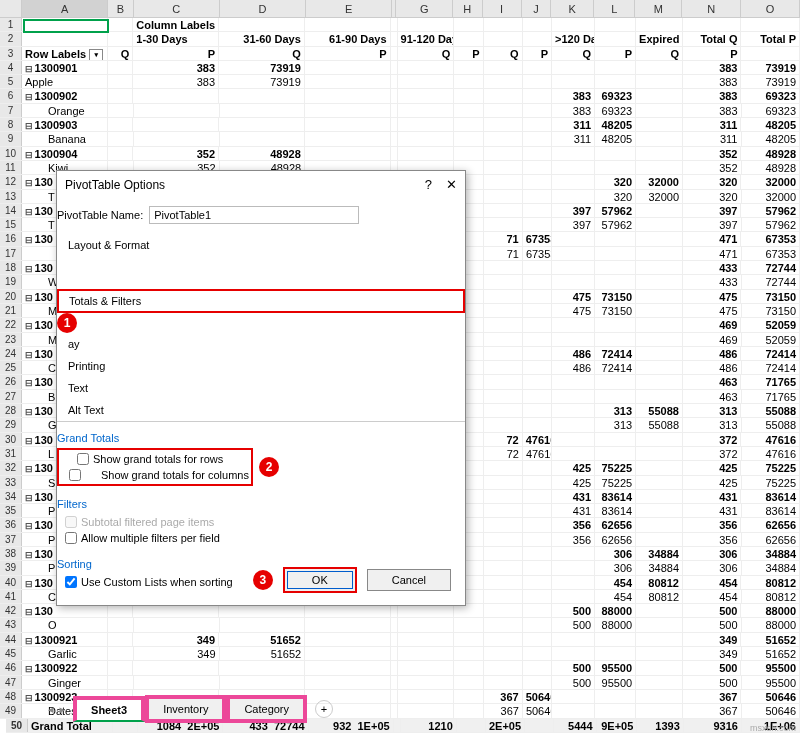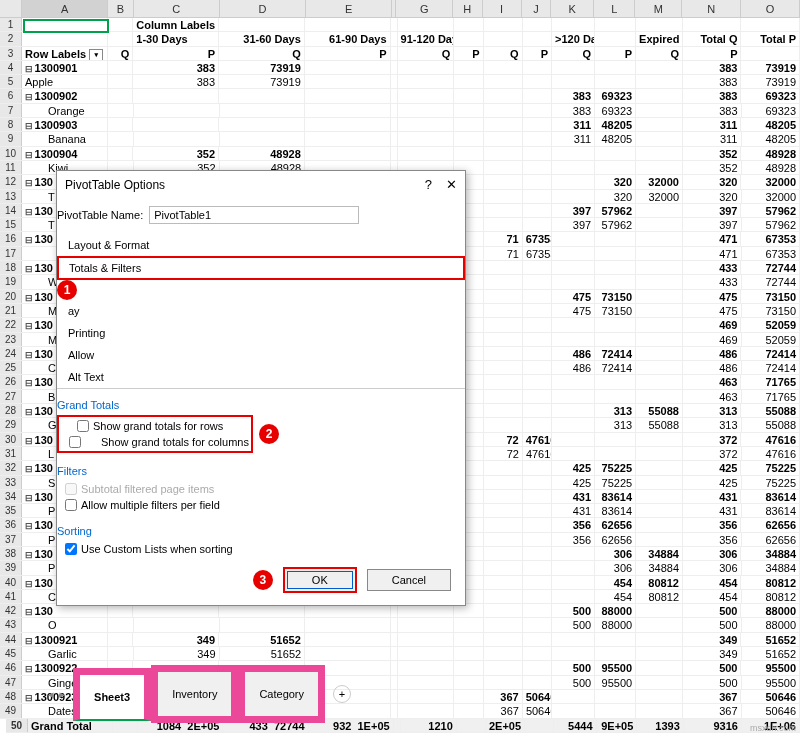--- a/index.html
+++ b/index.html
@@ -31,37 +31,37 @@
     
     .dialog { position: absolute; left: 56px; top: 170px; width: 410px; height: 436px; background: #fff; border: 1px solid #888; box-shadow: 2px 2px 8px rgba(0,0,0,0.3); z-index: 10; }
     .dialog-title { display: flex; justify-content: space-between; align-items: center; padding: 6px 8px; font-size: 12px; }
     .dialog-controls { display: flex; gap: 14px; }
     .dialog-controls span { font-size: 13px; cursor: pointer; }
     .dialog-body { padding: 8px 0; }
     .name-row { display: flex; align-items: center; gap: 6px; margin-bottom: 10px; }
     .name-row input { border: 1px solid #bbb; padding: 2px 4px; width: 210px; font-size: 11px; }
     .tabs { display: flex; border-bottom: 1px solid #ccc; margin-bottom: 10px; flex-direction: column; }
     .tab { padding: 4px 10px; border: 1px solid transparent; font-size: 11px; cursor: pointer; }
-    .tab.hl { border: 2.5px solid #e60000; }
+    .tab.hl { border: 2.5px solid #e60000; margin-top: 33px; }
     .group { margin-bottom: 12px; }
     .group-label { font-size: 11px; color: #0066cc; margin-bottom: 4px; }
     .check-row { display: flex; align-items: center; gap: 4px; padding: 2px 0; margin-left: 8px; }
     .check-row input { width: 12px; height: 12px; }
     .check-row.disabled { color: #aaa; }
     .red-box { border: 2.5px solid #e60000; padding: 1px 2px; display: inline-block; }
     .badge { display: inline-flex; align-items: center; justify-content: center; width: 20px; height: 20px; border-radius: 50%; background: #e60000; color: #fff; font-weight: bold; font-size: 12px; vertical-align: middle; }
     .dialog-buttons { position: absolute; bottom: 12px; right: 14px; display: flex; gap: 10px; align-items: center; }
     .btn { padding: 4px 24px; font-size: 11px; border: 1px solid #888; background: #f0f0f0; cursor: pointer; }
     .btn.ok { border: 2.5px solid #e60000; padding: 2px 2px; }
     .btn.ok-inner { border: 1.5px solid #005ccc; padding: 2px 24px; background: #f0f0f0; text-align: right; }
     
     
     .sheet-tabs { position: absolute; left: 48px; bottom: 12px; display: flex; align-items: center; gap: 0; font-size: 11px; }
     .nav-arrows { display: flex; gap: 6px; margin-right: 8px; color: #888; }
-    .stab { padding: 16px 14px; border: 7px solid #ec4899; background: #f0f0f0; cursor: pointer; }
+    .stab { padding: 4px 14px; border: 4px solid #ec4899; background: #f0f0f0; cursor: pointer; }
     .stab.active { background: #fff; border-bottom: 2px solid #00a14b; font-weight: bold; }
     .add-tab { width: 18px; height: 18px; border: 1px solid #ccc; border-radius: 50%; text-align: center; margin-left: 8px; line-height: 16px; cursor: pointer; }
     
     .watermark { position: absolute; right: 4px; bottom: 2px; font-size: 9px; color: #aaa; }
     
     .sel-cell { border: 2px solid #00a14b; position: absolute; left: 23px; top: 19px; width: 86px; height: 14px; pointer-events: none; }
   </style>
 </head>
 <body>
 
@@ -1008,21 +1008,21 @@
     <div class="name-row">
       <span>PivotTable Name:</span>
       <input type="text" value="PivotTable1" style="">
     </div>
     <div class="tabs">
       <div class="tab">Layout &amp; Format</div>
       <div class="tab hl">Totals &amp; Filters</div>
       <span class="badge">1</span>
       <div class="tab">ay</div>
       <div class="tab">Printing</div>
-      <div class="tab">Allow</div>
+      <div class="tab">Text</div>
       <div class="tab">Alt Text</div>
     </div>
     <div class="group">
       <div class="group-label">Grand Totals</div>
       <div style="display:flex;align-items:center;gap:6px;">
         <div class="red-box">
           <div class="check-row" style="margin-left:16px;">
             <input type="checkbox" style="">
             <span>Show grand totals for rows</span>
           </div>

